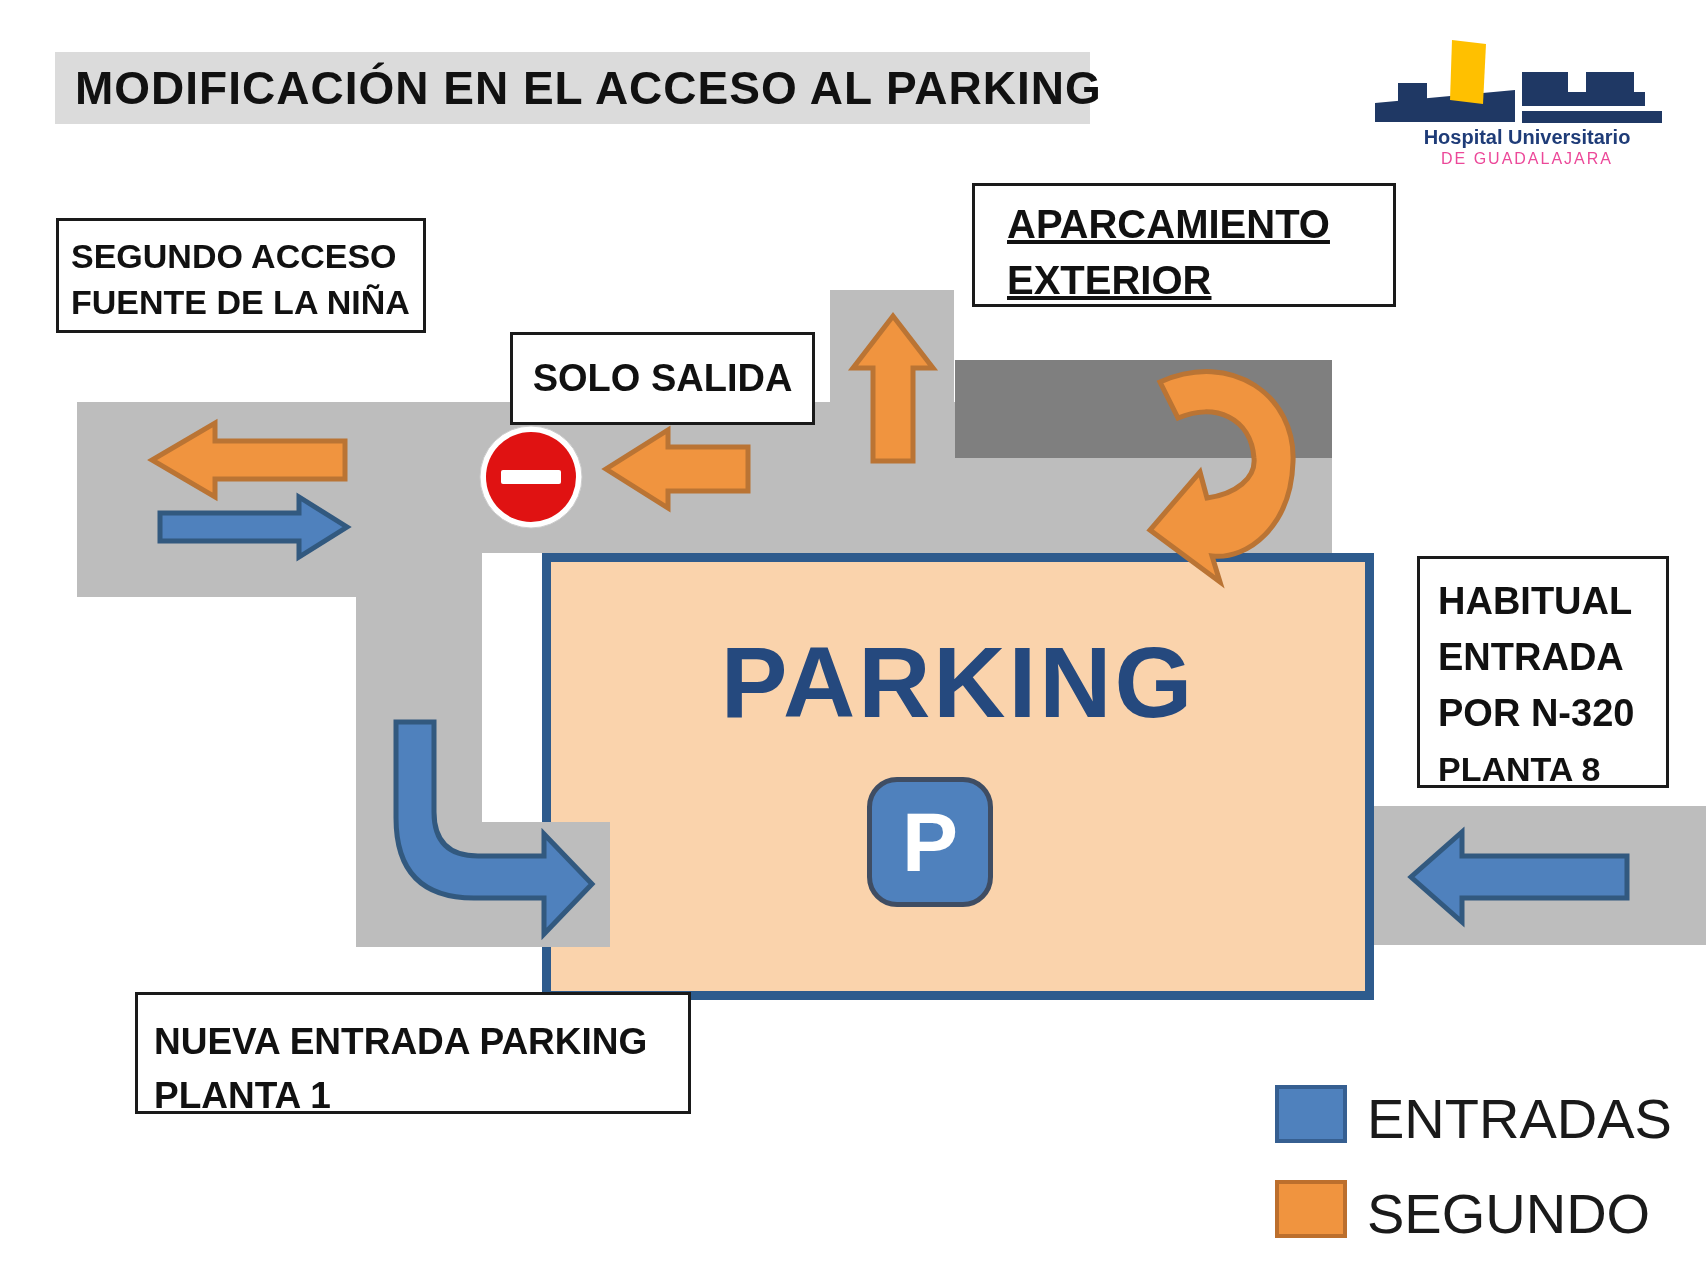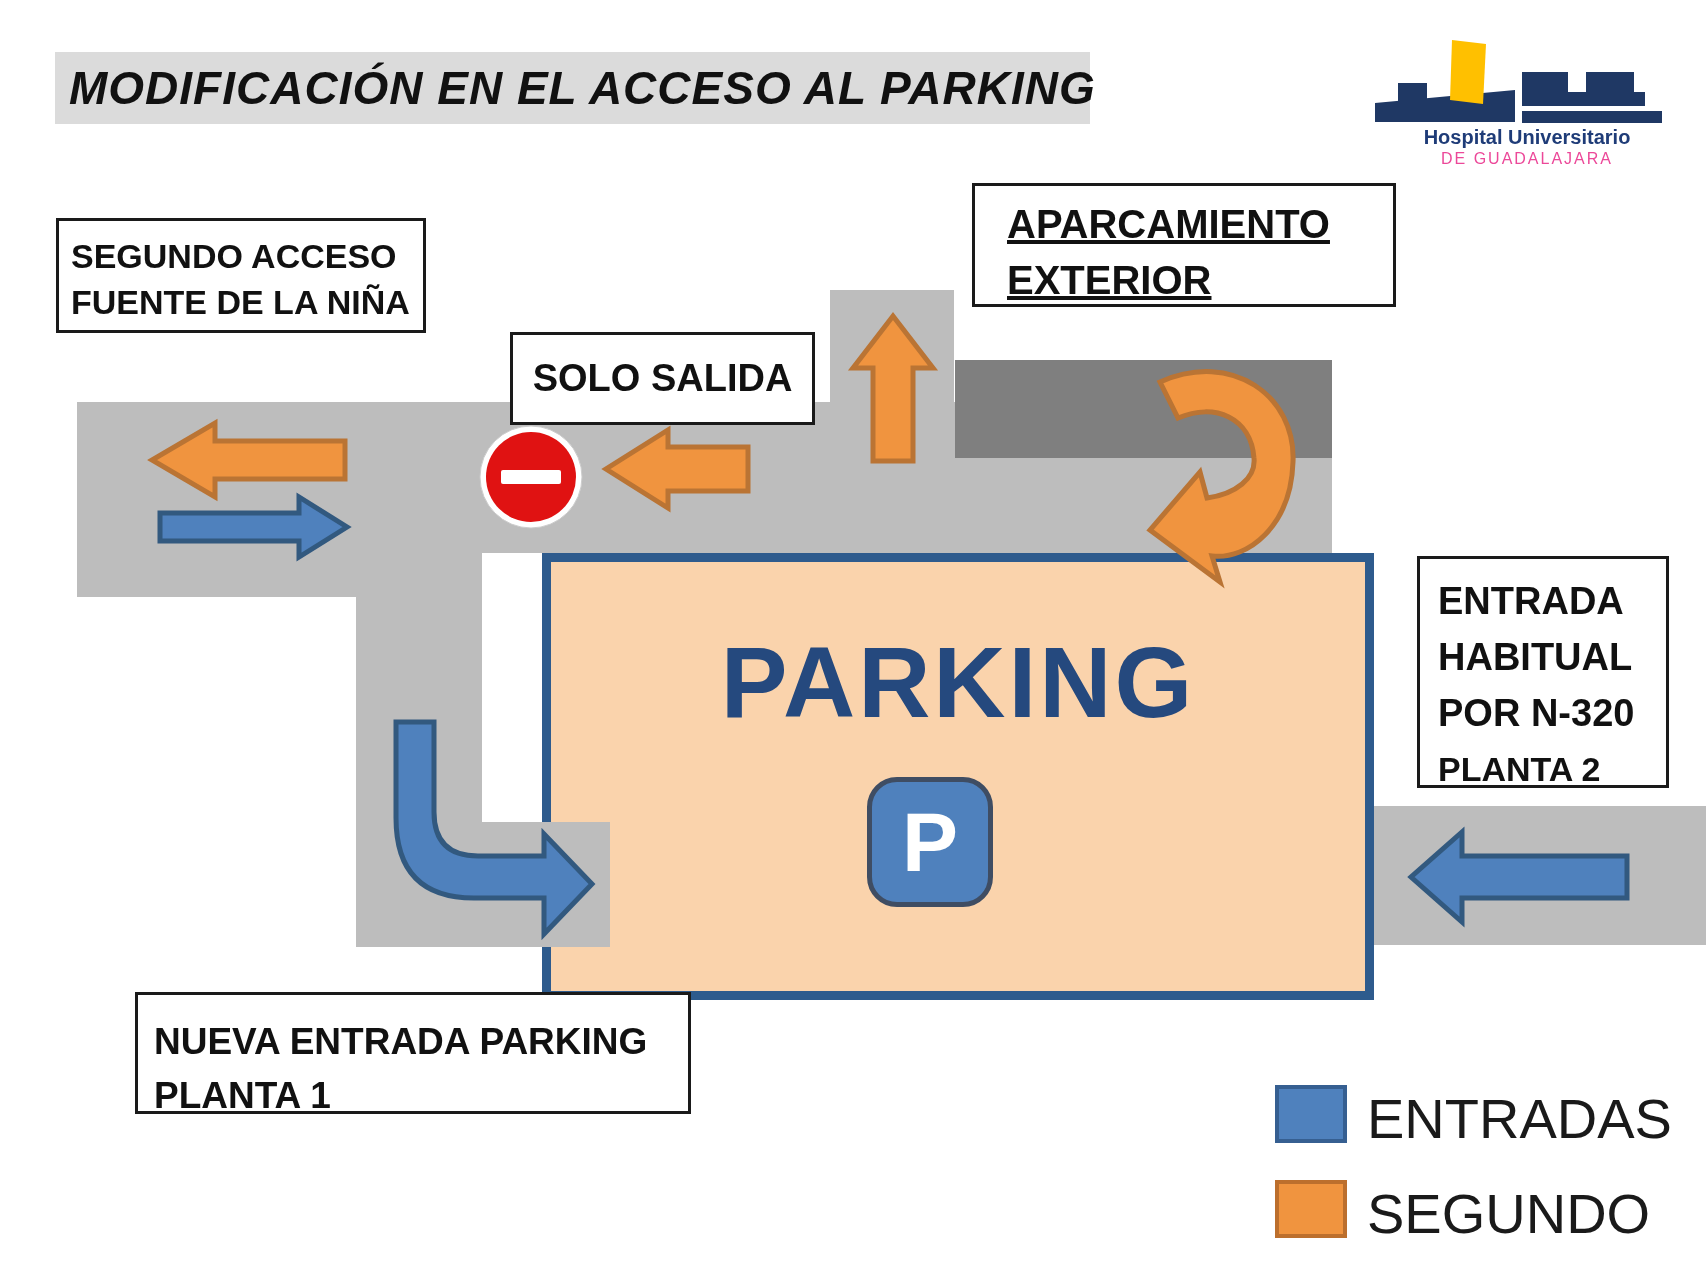--- a/index.html
+++ b/index.html
@@ -8,21 +8,21 @@
 
   .abs{position:absolute;margin-left:24px;}
 
   
   .road{position:absolute;background:#BDBDBD;}
   .road-dark{position:absolute;background:#7F7F7F;}
 
   
   .title-bar{position:absolute;left:55px;top:52px;width:1035px;height:72px;background:#DBDBDB;
              display:flex;align-items:center;}
-  .title-bar span{font-size:46px;font-weight:900;letter-spacing:1px;color:#111;padding-left:14px;white-space:nowrap;font-style:italic;}
+  .title-bar span{font-size:46px;font-weight:900;letter-spacing:1px;color:#111;padding-left:20px;white-space:nowrap;}
 
   
   .box{position:absolute;background:#ffffff;border:3px solid #1a1a1a;color:#111;font-weight:bold;box-sizing:border-box;}
   .box .ln{display:block;white-space:nowrap;}
 
   #box-segundo{left:56px;top:218px;width:370px;height:115px;font-size:34px;padding:12px 0 0 12px;line-height:46px;}
   #box-solo{left:510px;top:332px;width:305px;height:93px;font-size:38px;display:flex;align-items:center;justify-content:center;}
   #box-aparcamiento{left:972px;top:183px;width:424px;height:124px;font-size:40px;padding:10px 0 0 32px;line-height:56px;text-decoration:underline;}
   #box-entrada{left:1417px;top:556px;width:252px;height:232px;font-size:38px;padding:14px 0 0 18px;line-height:56px;}
   #box-entrada .small{font-size:34px;}
@@ -116,24 +116,24 @@
   <div class="box" id="box-solo">
     <span>SOLO SALIDA</span>
   </div>
 
   <div class="box" id="box-aparcamiento">
     <span class="ln">APARCAMIENTO</span>
     <span class="ln">EXTERIOR</span>
   </div>
 
   <div class="box" id="box-entrada">
+    <span class="ln">HABITUAL</span>
     <span class="ln">ENTRADA</span>
-    <span class="ln">HABITUAL</span>
     <span class="ln">POR N-320</span>
-    <span class="ln small">PLANTA 2</span>
+    <span class="ln small">PLANTA 8</span>
   </div>
 
   <div class="box" id="box-nueva">
     <span class="ln">NUEVA ENTRADA PARKING</span>
     <span class="ln">PLANTA 1</span>
   </div>
 
   <div class="legend-swatch" id="legend-entradas-swatch"></div>
   <div class="legend-label" id="legend-entradas-label">ENTRADAS</div>
   <div class="legend-swatch" id="legend-salidas-swatch"></div>

